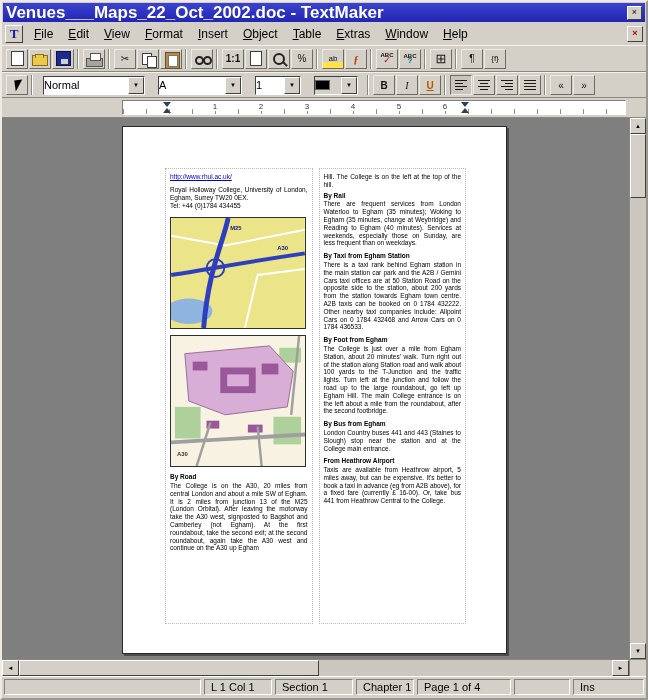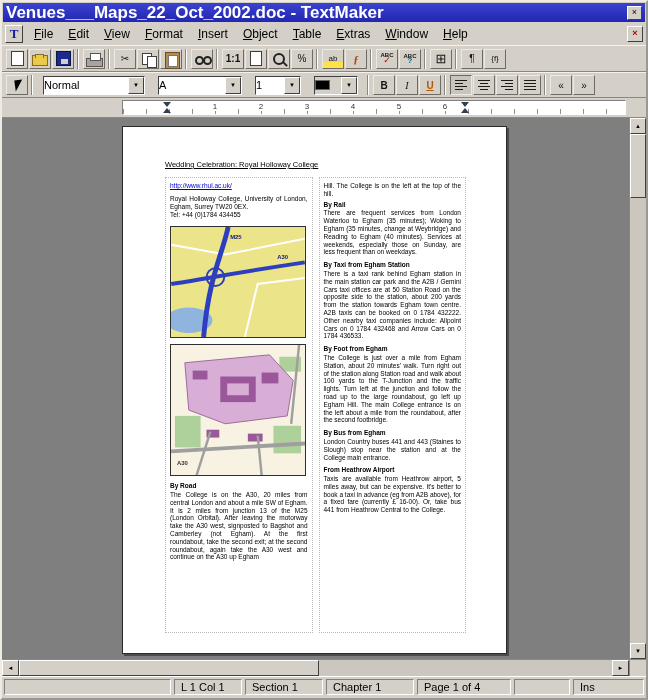--- a/index.html
+++ b/index.html
@@ -100,21 +100,21 @@
   .vthumb{position:absolute;top:0;left:0;right:0;height:64px;border:1px solid;border-color:#fff #404040 #404040 #fff;background:#d4d0c8}
   .hscroll{height:17px;border-top:1px solid #8a877f;background:#cbc7bf;display:flex}
   .hscroll .sb-btn{width:17px;height:100%}
   .htrack{flex:1;position:relative}
   .hthumb{position:absolute;left:0;top:0;bottom:0;width:300px;border:1px solid;border-color:#fff #404040 #404040 #fff;background:#d4d0c8}
   .corner{width:17px;height:100%;background:#d4d0c8;border-left:1px solid #8a877f}
 
   
   .statusbar{height:22px;display:flex;gap:3px;padding:2px 2px 3px;border-top:1px solid #fff;background:#d4d0c8}
   .cell{border:1px solid;border-color:#808080 #fff #fff #808080;font-size:11px;padding:0 6px;display:flex;align-items:center;white-space:nowrap;overflow:hidden}
-  .c0{flex:1}.c1{width:68px}.c2{width:78px}.c3{width:88px}.c4{width:94px}.c5{width:56px}.c6{width:71px}
+  .c0{flex:1}.c1{width:68px}.c2{width:78px}.c3{width:58px}.c4{width:94px}.c5{width:56px}.c6{width:71px}
 </style>
 </head>
 <body>
 
 <div class="window">
 
   <div class="titlebar">
     <span class="title">Venues___Maps_22_Oct_2002.doc - TextMaker</span>
     <span class="tb-btn">×</span>
   </div>
@@ -230,21 +230,20 @@
       <span class="mk mk-up" style="left:40px"></span>
       <span class="mk mk-down" style="left:338px"></span>
       <span class="mk mk-up" style="left:338px"></span>
     </div>
   </div>
 
   <div class="workspace">
     <div class="canvas">
       <div class="page">
         <div class="page-inner">
-          <div class="doc-heading">Wedding Celebration: Royal Holloway College</div>
           <div class="columns">
 
             <div class="col">
               <div class="url">http://www.rhul.ac.uk/</div>
               <div class="addr">Royal Holloway College, University of London, Egham, Surrey TW20 0EX.</div>
               <div class="tel">Tel: +44 (0)1784 434455</div>
 
               <svg class="map" width="136" height="112" viewBox="0 0 136 112">
                 <rect x="0" y="0" width="136" height="112" fill="#ece489"></rect>
                 <ellipse cx="18" cy="95" rx="24" ry="13" fill="#8fb4dd"></ellipse>

